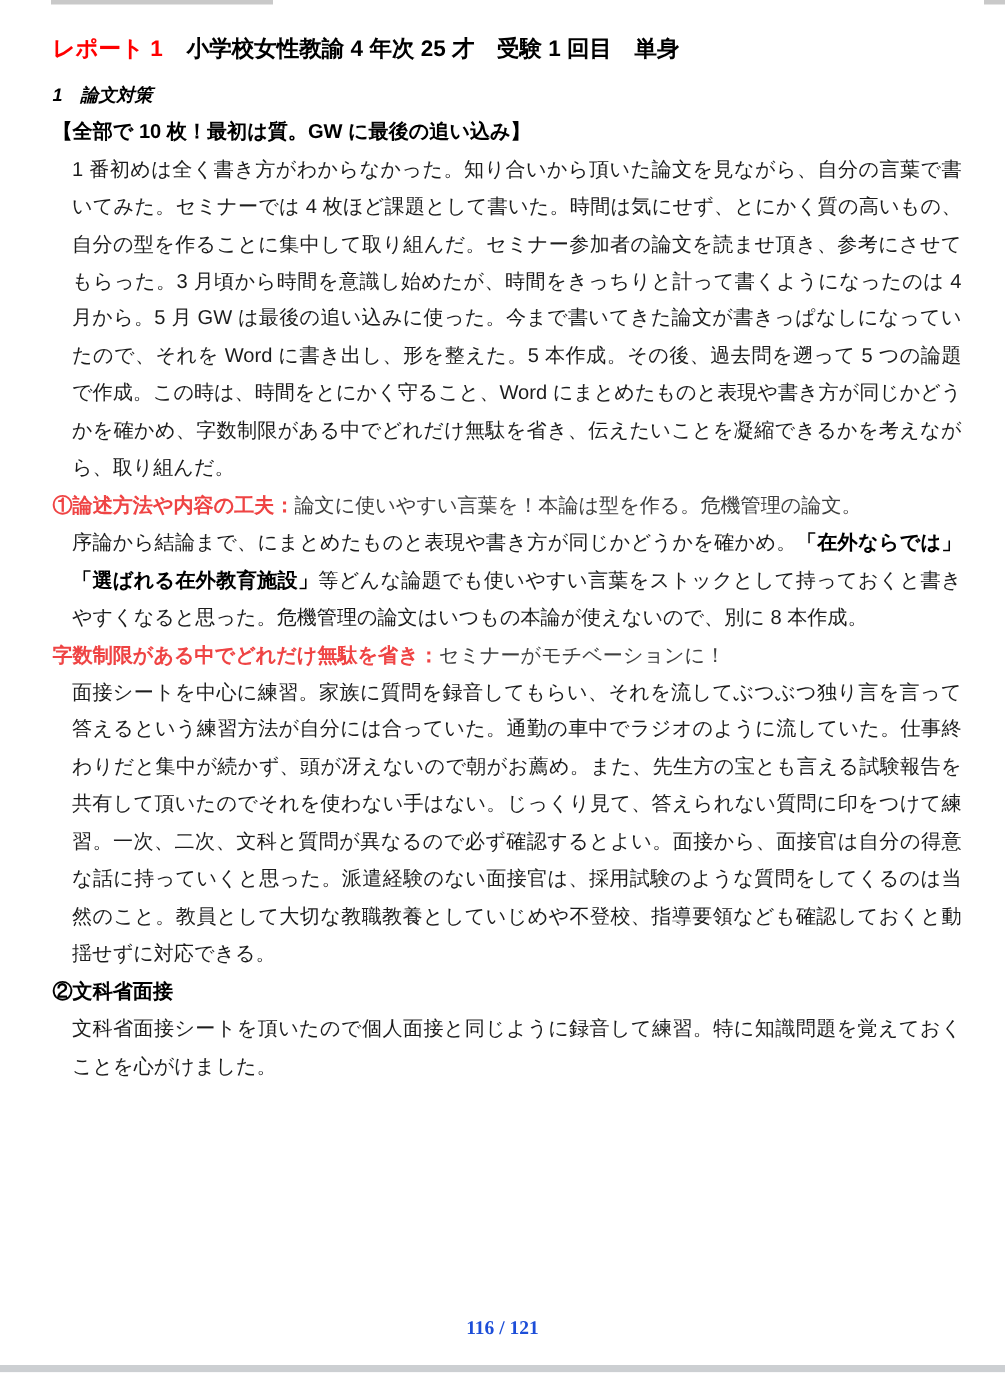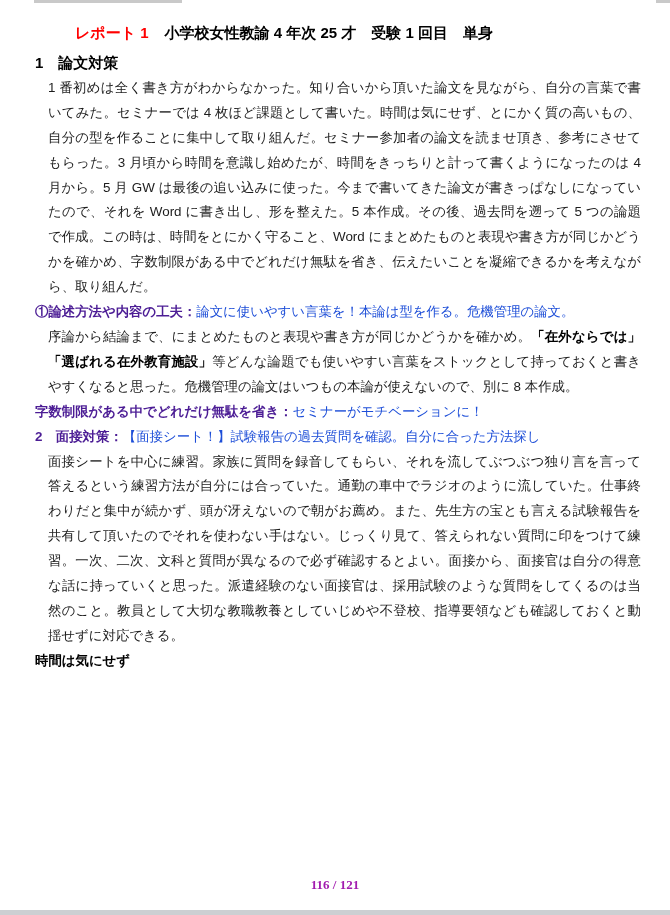--- a/index.html
+++ b/index.html
@@ -23,39 +23,39 @@
     display:inline-block;
     background:#ffff00;
     font-size:19px; font-weight:bold; color:#000;
     padding:2px 8px 3px 5px;
     line-height:26px;
     letter-spacing:1px;
   }
   .hint { color:#ff0000; font-weight:bold; font-size:13.5px; margin-left:2px; }
   .note { color:#333; font-size:12.5px; margin-left:8px; }
 
-  .report-line { margin-top:11px; line-height:23px; font-size:15px; font-weight:bold; white-space:nowrap;margin-left:40px; }
+  .report-line { margin-top:11px; line-height:23px; font-size:15px; font-weight:bold; white-space:nowrap; }
   .report-label { color:#ff0000; margin-right:16px; }
   .report-profile { color:#000; }
 
-  .sec-title { margin-top:7px; line-height:24.9px; font-size:15px; font-weight:bold; color:#000; }
+  .sec-title { margin-top:7px; line-height:24.9px; font-size:12px; font-weight:bold; color:#000;font-style:italic; }
 
   .flow { font-size:13.4px; line-height:24.9px; color:#1c1c1c; }
   .flow p { margin:0; text-align:justify; }
   .subhead { font-weight:bold; color:#000; }
   .body-para { margin-left:13px !important; }
-  .item-label { font-weight:bold; color:#4c1d95; }
-  .red { color:#1d4ed8; }
+  .item-label { font-weight:bold; color:#ef4444; }
+  .red { color:#404040; }
   .bold { font-weight:bold; color:#000; }
 
   .footer {
     position:absolute; left:0; bottom:22px; width:670px;
     text-align:center;
     font-family:"Liberation Serif", serif;
-    font-weight:bold; font-size:13px; color:#a21caf;
+    font-weight:bold; font-size:13px; color:#1d4ed8;
   }
 </style>
 </head>
 <body>
 
 <div class="page">
 
   <div class="edge-artifact edge-top-left"></div>
   <div class="edge-artifact edge-top-right"></div>
 
@@ -63,37 +63,38 @@
 
 
     <div class="report-line">
       <span class="report-label">レポート 1</span><span class="report-profile">小学校女性教諭 4 年次 25 才　受験 1 回目　単身</span>
     </div>
 
     <div class="sec-title">1　論文対策</div>
 
     <div class="flow">
 
+      <p class="subhead">【全部で 10 枚！最初は質。GW に最後の追い込み】</p>
 
       <p class="body-para">1 番初めは全く書き方がわからなかった。知り合いから頂いた論文を見ながら、自分の言葉で書いてみた。セミナーでは 4 枚ほど課題として書いた。時間は気にせず、とにかく質の高いもの、自分の型を作ることに集中して取り組んだ。セミナー参加者の論文を読ませ頂き、参考にさせてもらった。3 月頃から時間を意識し始めたが、時間をきっちりと計って書くようになったのは 4 月から。5 月 GW は最後の追い込みに使った。今まで書いてきた論文が書きっぱなしになっていたので、それを Word に書き出し、形を整えた。5 本作成。その後、過去問を遡って 5 つの論題で作成。この時は、時間をとにかく守ること、Word にまとめたものと表現や書き方が同じかどうかを確かめ、字数制限がある中でどれだけ無駄を省き、伝えたいことを凝縮できるかを考えながら、取り組んだ。</p>
 
       <p><span class="item-label">①論述方法や内容の工夫：</span><span class="red">論文に使いやすい言葉を！本論は型を作る。危機管理の論文。</span></p>
 
       <p class="body-para"><span>序論から結論まで、にまとめたものと表現や書き方が同じかどうかを確かめ。</span><span class="bold">「在外ならでは」「選ばれる在外教育施設」</span><span>等どんな論題でも使いやすい言葉をストックとして持っておくと書きやすくなると思った。危機管理の論文はいつもの本論が使えないので、別に 8 本作成。</span></p>
 
       <p><span class="item-label">字数制限がある中でどれだけ無駄を省き：</span><span class="red">セミナーがモチベーションに！</span></p>
 
 
-      <p><span class="item-label">2　面接対策：</span><span class="red">【面接シート！】試験報告の過去質問を確認。自分に合った方法探し</span></p>
 
 
       <p class="body-para">面接シートを中心に練習。家族に質問を録音してもらい、それを流してぶつぶつ独り言を言って答えるという練習方法が自分には合っていた。通勤の車中でラジオのように流していた。仕事終わりだと集中が続かず、頭が冴えないので朝がお薦め。また、先生方の宝とも言える試験報告を共有して頂いたのでそれを使わない手はない。じっくり見て、答えられない質問に印をつけて練習。一次、二次、文科と質問が異なるので必ず確認するとよい。面接から、面接官は自分の得意な話に持っていくと思った。派遣経験のない面接官は、採用試験のような質問をしてくるのは当然のこと。教員として大切な教職教養としていじめや不登校、指導要領なども確認しておくと動揺せずに対応できる。</p>
 
-      <p class="subhead">時間は気にせず</p>
+      <p class="subhead">②文科省面接</p>
 
+      <p class="body-para">文科省面接シートを頂いたので個人面接と同じように録音して練習。特に知識問題を覚えておくことを心がけました。</p>
 
     </div>
   </div>
 
   <div class="footer">116  /  121</div>
 
   <div class="edge-artifact edge-bottom"></div>
 
 </div>
 

